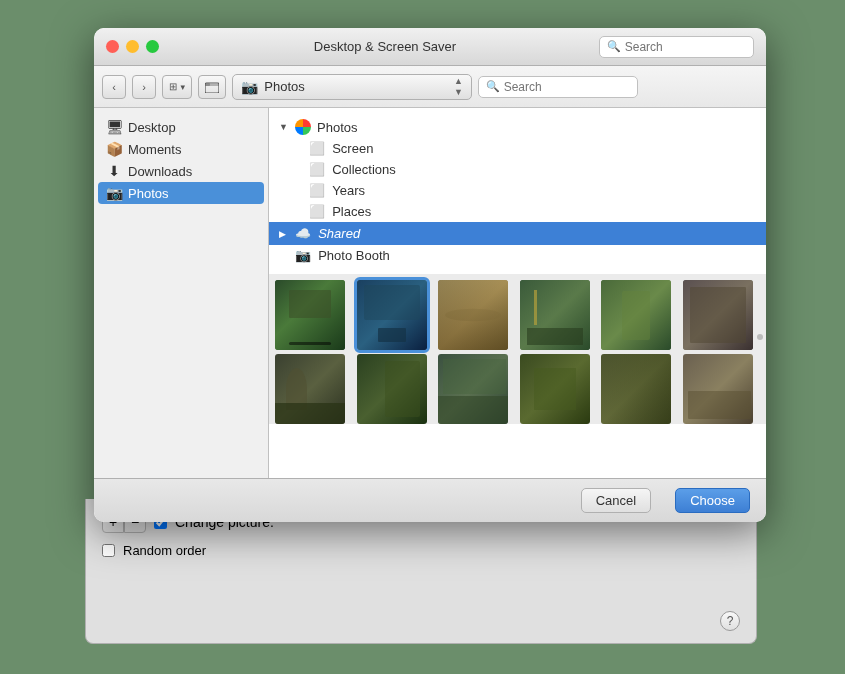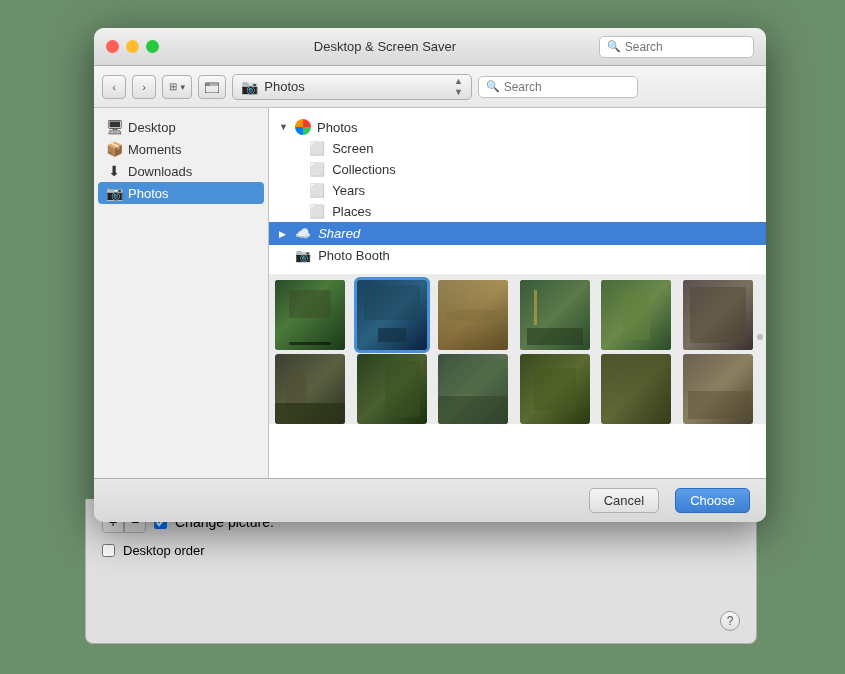--- a/index.html
+++ b/index.html
@@ -272,21 +272,21 @@
     }
 
     .bottom-bar {
       height: 44px;
       background: linear-gradient(to bottom, #e8e8e8, #d8d8d8);
       border-top: 1px solid #b0b0b0;
       display: flex;
       align-items: center;
       justify-content: flex-end;
       padding: 0 16px;
-      gap: 16px;
+      gap: 24px;
       border-radius: 0 0 10px 10px;
     }
 
     .btn-cancel {
       background: linear-gradient(to bottom, #f5f5f5, #e0e0e0);
       border: 1px solid #b0b0b0;
       border-radius: 5px;
       padding: 4px 14px;
       font-size: 13px;
       cursor: pointer;
@@ -391,21 +391,21 @@
           <button class="pm-btn">+</button>
           <button class="pm-btn">−</button>
         </div>
         <div style="display:flex; align-items:center; gap:8px;">
           <input type="checkbox" id="chgpic" checked="" style="">
           <label for="chgpic" style="font-size:14px;">Change picture:</label>
         </div>
       </div>
       <div style="display:flex; align-items:center; gap:8px;">
         <input type="checkbox" id="randord" style="">
-        <label for="randord" style="font-size:13px;">Desktop order</label>
+        <label for="randord" style="font-size:13px;">Random order</label>
       </div>
     </div>
     <div style="position:absolute; bottom:12px; right:16px;">
       <button class="help-btn">?</button>
     </div>
   </div>
 
   <div class="window-container">
 
     <div class="title-bar">

